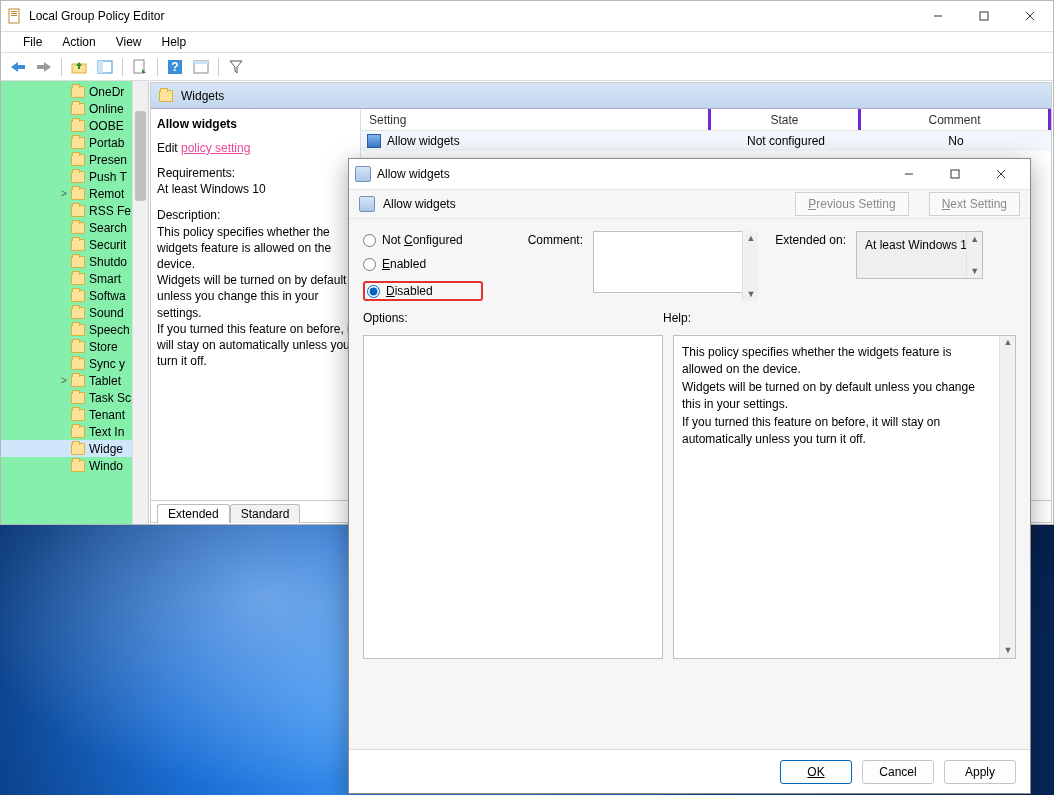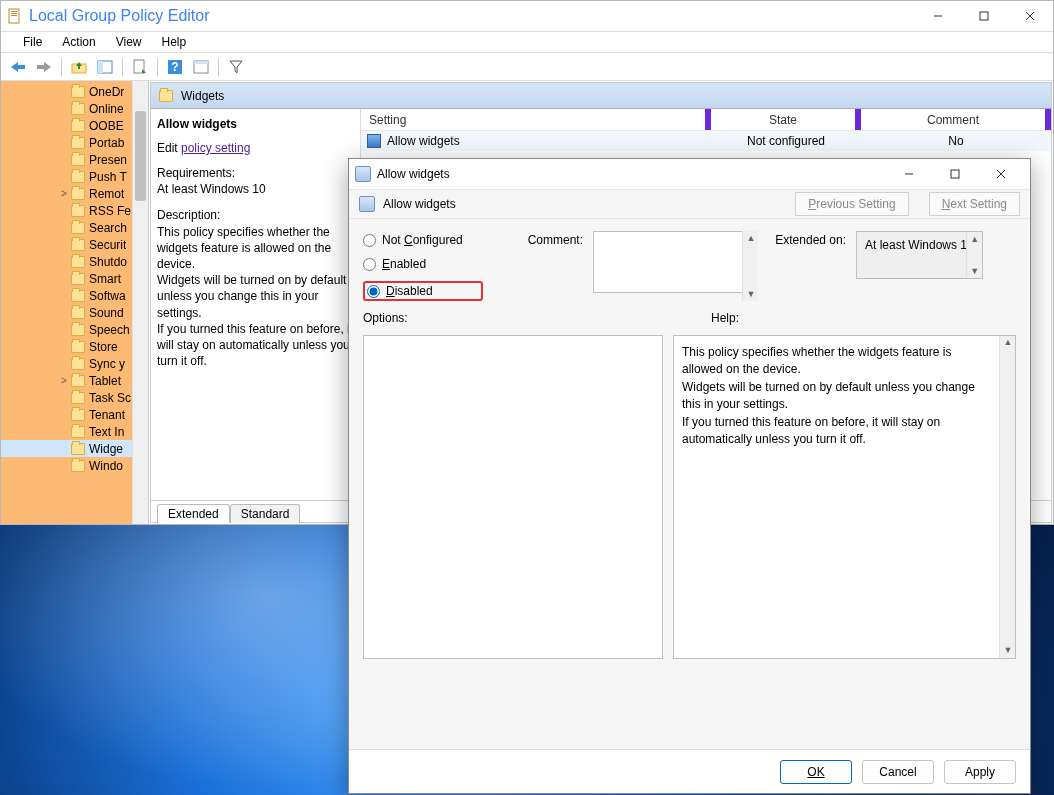--- a/index.html
+++ b/index.html
@@ -10,57 +10,57 @@
   radial-gradient(ellipse 700px 500px at 40% 90%, #4da5ff 0%, #1a6fd6 35%, #0a3d82 65%, #061d47 100%);
 }
 .desktop-bg::after { content:""; position:absolute; inset:0; background:
   radial-gradient(ellipse 500px 320px at 25% 75%, rgba(255,255,255,.35), transparent 60%);
 }
 
 
 .window { position: absolute; left: 0; top: 0; width: 1054px; height: 525px; background: #fff; border: 1px solid #b7b7b7; display: flex; flex-direction: column; }
 .titlebar { height: 30px; display:flex; align-items:center; padding: 0 0 0 6px; background:#fff; }
 .titlebar .app-icon { width:16px; height:16px; margin-right:6px; }
-.titlebar .title { flex:1; color:#3b82f6; font-size:16px; }
+.titlebar .title { flex:1; color:#000000; font-size:12px; }
 .win-btns { display:flex; height:100%; }
 .win-btn { width:46px; display:flex; align-items:center; justify-content:center; color:#555; }
 .win-btn svg { width:10px; height:10px; }
 
 .menubar { height:22px; display:flex; align-items:center; padding:0 14px; gap:4px; border-top:1px solid #ddd; border-bottom:1px solid #ddd; }
 .menu-item { padding:2px 8px; }
 
 .toolbar { height:28px; display:flex; align-items:center; padding:0 6px; gap:4px; border-bottom:1px solid #ddd; }
 .tb-btn { width:22px; height:22px; display:flex; align-items:center; justify-content:center; border:1px solid transparent; }
 .tb-sep { width:1px; height:18px; background:#ccc; margin:0 2px; }
 
 .body { flex:1; display:flex; min-height:0; }
 
 
-.tree-pane { width:148px; border-right:1px solid #ccc; overflow:hidden; background:#fdba74; position:relative; }
+.tree-pane { width:148px; border-right:1px solid #ccc; overflow:hidden; background:#86efac; position:relative; }
 .tree-scroll { position:absolute; right:0; top:0; width:16px; height:100%; background:#f0f0f0; border-left:1px solid #e0e0e0; }
 .tree-thumb { position:absolute; left:2px; right:2px; top:30px; height:90px; background:#c0c0c0; border-radius:3px; }
 .tree { padding:2px 0 2px 0; }
 .tree-item { display:flex; align-items:center; height:17px; padding-left:70px; white-space:nowrap; position:relative; }
 .tree-item .chev { position:absolute; left:58px; width:10px; text-align:center; color:#5a5a5a; font-size:10px; }
 .tree-folder { width:14px; height:12px; background:#ffe29a; border:1px solid #d9b23c; border-radius:1px; margin-right:4px; position:relative; }
 .tree-folder::before { content:""; position:absolute; left:0; top:-3px; width:6px; height:3px; background:#ffe29a; border:1px solid #d9b23c; border-bottom:none; }
 .tree-item.sel { background:#cfe6fb; }
 .tree-item span.lbl { overflow:hidden; text-overflow:clip; }
 
 
 .right-pane { flex:1; display:flex; flex-direction:column; border:1px solid #ccc; margin:1px; min-width:0; }
 .right-header { height:26px; background:linear-gradient(#d7e6f7,#c3d7ee); display:flex; align-items:center; padding:0 8px; gap:8px; border-bottom:1px solid #aac; }
 .right-body { flex:1; display:flex; min-height:0; }
 .desc-pane { width:210px; padding:8px 6px; border-right:1px solid #ddd; overflow:hidden; }
 .desc-pane .policy-name { font-weight:bold; margin-bottom:10px; }
-.desc-pane a.edit-link { color:#4c1d95; text-decoration:underline; }
+.desc-pane a.edit-link { color:#ec4899; text-decoration:underline; }
 .desc-pane p { margin-top:10px; line-height:1.35; }
 .settings-pane { flex:1; display:flex; flex-direction:column; }
 .col-headers { display:flex; height:22px; border-bottom:1px solid #e6e6e6; }
-.col-h { display:flex; align-items:center; justify-content:center; border-right:6px solid #6d28d9; color:#333; }
+.col-h { display:flex; align-items:center; justify-content:center; border-right:3px solid #6d28d9; color:#333; }
 .col-h.setting { width:350px; justify-content:flex-start; padding-left:8px; }
 .col-h.state { width:150px; }
 .col-h.comment { flex:1; }
 .row { display:flex; height:20px; align-items:center; background:#f2f7fd; }
 .row .c1 { width:350px; display:flex; align-items:center; gap:6px; padding-left:6px; }
 .row .c2 { width:150px; text-align:center; }
 .row .c3 { flex:1; text-align:center; }
 .setting-icon { width:14px; height:14px; background:linear-gradient(#7fb7ef,#3b7bc8); border:1px solid #2d5e9b; }
 
 .tabs { height:22px; display:flex; align-items:flex-end; padding-left:6px; border-top:1px solid #ccc; gap:0; }
@@ -87,21 +87,21 @@
 
 .right-col { flex:1; display:flex; gap:8px; }
 .field-row { display:flex; gap:10px; }
 .field-row label { width:80px; text-align:right; padding-top:2px; }
 .ta { flex:1; height:62px; border:1px solid #bfbfbf; background:#fff; resize:none; padding:4px; position:relative; }
 .supported-box { flex:1; height:48px; border:1px solid #bfbfbf; background:#efefef; padding:6px 8px; position:relative; }
 .sb-scroll { position:absolute; right:0; top:0; width:16px; height:100%; background:#f0f0f0; border-left:1px solid #e0e0e0; }
 .sb-arrow { position:absolute; left:2px; width:12px; height:12px; display:flex; align-items:center; justify-content:center; color:#666; font-size:9px; }
 .sb-arrow.up{ top:1px; } .sb-arrow.down{ bottom:1px; }
 
-.labels-row { display:flex;gap:48px; }
+.labels-row { display:flex; }
 .labels-row .opt { width:300px; }
 .split { display:flex; gap:10px; flex:1; }
 .panel { border:1px solid #bfbfbf; background:#fff; padding:8px; }
 .panel.options { width:300px; height:324px; }
 .panel.help { flex:1; height:324px; line-height:1.45; position:relative; padding-right:22px; }
 .panel.help .sb-scroll { height:100%; }
 
 .dlg-buttons { height:44px; display:flex; align-items:center; justify-content:flex-end; gap:10px; padding:0 14px; background:#fff; border-top:1px solid #ddd; }
 .btn { min-width:72px; height:24px; border:1px solid #c5c5c5; background:#fdfdfd; border-radius:3px; }
 .btn.primary { border-color:#0067c0;text-decoration:underline; }

